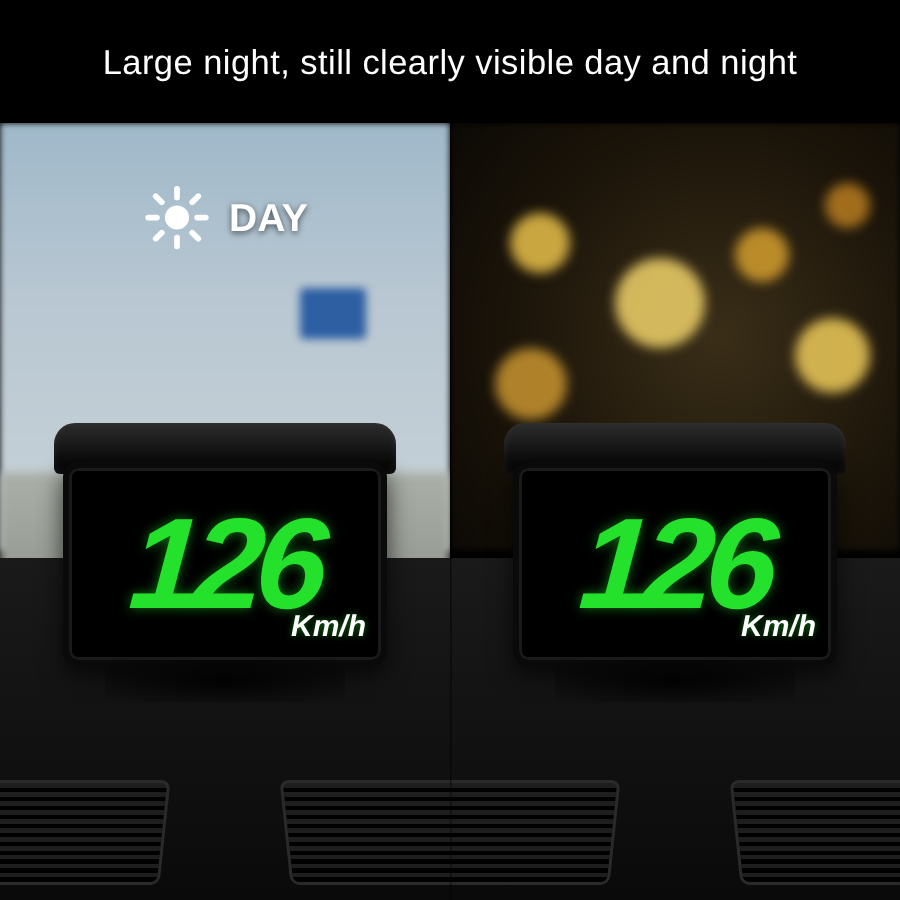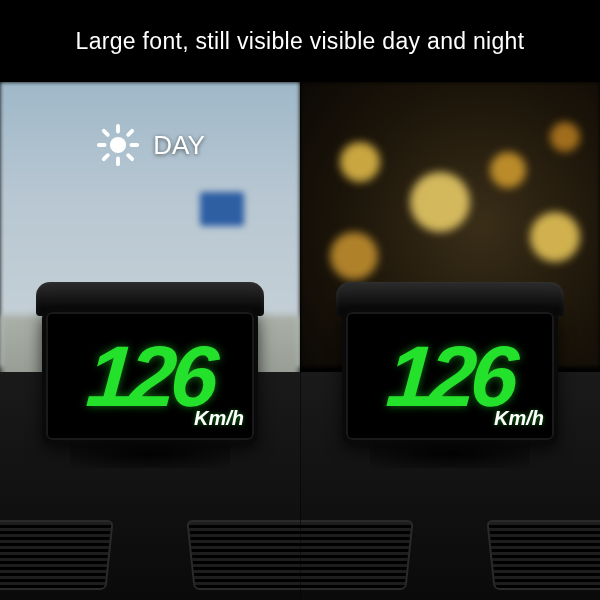--- a/index.html
+++ b/index.html
@@ -82,21 +82,21 @@
     width: 100%;
     display: flex;
     align-items: center;
     justify-content: center;
     gap: 12px;
     z-index: 10;
   }
   .mode-label {
     color: #fff;
     font-size: 26px;
-    font-weight: 400;
+    font-weight: 700;
     text-shadow: 0 1px 4px rgba(0,0,0,0.6);
   }
   .icon {
     width: 46px;
     height: 46px;
     color: #fff;
   }
   
   .device {
     position: absolute;
@@ -187,21 +187,21 @@
     left: 300px;
     width: 1px;
     height: 518px;
     background: rgba(0,0,0,0.5);
     z-index: 30;
   }
 </style>
 </head>
 <body>
 
-<div class="headline">Large font, still visible visible day and night</div>
+<div class="headline">Large night, still clearly visible day and night</div>
 
 <div class="panels">
 
   <div class="panel">
     <div class="day-sky"></div>
     <div class="sign"></div>
     <div class="day-road"></div>
     <div class="dash">
       <div class="vent left"></div>
       <div class="vent right"></div>

